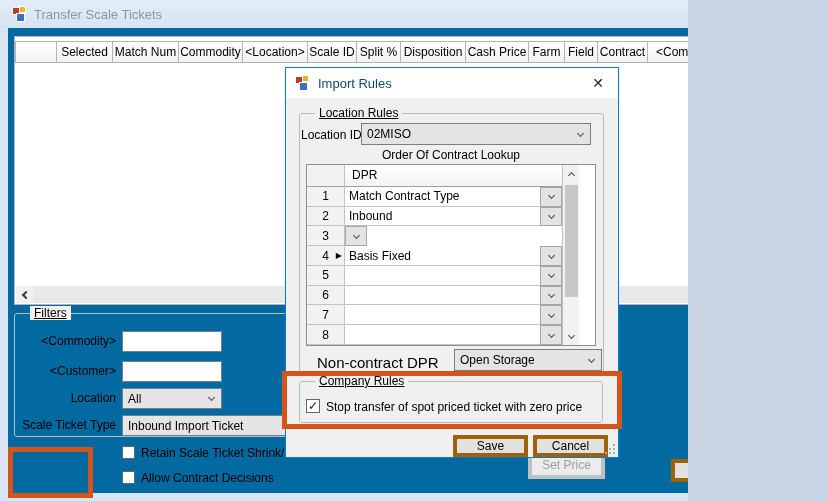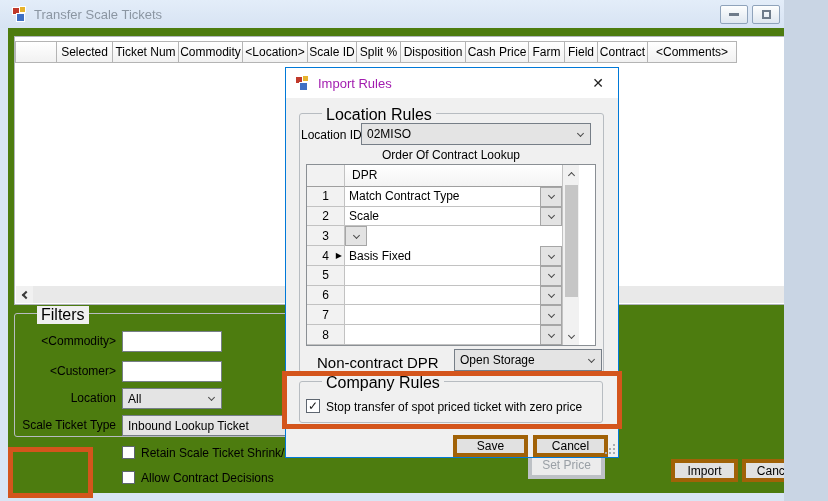--- a/index.html
+++ b/index.html
@@ -1,50 +1,50 @@
 <!DOCTYPE html>
 <html><head>
 <meta charset="utf-8">
 <style>
   * { margin:0; padding:0; box-sizing:border-box; }
   html,body { width:828px; height:501px; background:#c9d5e4; }
   body { font-family:"Liberation Sans", sans-serif; font-size:12px; color:#000; }
-  #screen { position:relative; width:784px; height:501px; background:#d9e5f4; overflow:hidden; }
+  #screen { position:relative; width:688px; height:501px; background:#d9e5f4; overflow:hidden; }
 
   
   .titlebar { position:absolute; left:0; top:0; width:828px; height:28px; background:linear-gradient(#e3edf9,#d7e3f3); display:flex; align-items:center; }
   .win-title { margin-left:34px; color:#8b96a2; font-size:13px; }
   .winforms-icon { position:absolute; left:12px; top:6px; width:16px; height:16px; }
   .winforms-icon .sq-red { position:absolute; left:0; top:1px; width:8px; height:8px; background:#c0392b; border:1px solid #fff; }
   .winforms-icon .sq-yel { position:absolute; left:7px; top:0; width:7px; height:7px; background:#e7b32c; border:1px solid #fff; }
   .winforms-icon .sq-blu { position:absolute; left:4px; top:7px; width:9px; height:9px; background:#3f6fc4; border:1px solid #fff; }
   .winbtn { position:absolute; top:5px; width:28px; height:19px; background:linear-gradient(#fdfefe,#dfe7f0); border:1px solid #8fa3bb; border-radius:2px; display:flex; align-items:center; justify-content:center; cursor:default; }
   .winbtn .bar { width:10px; height:3px; background:#6e7b8a; }
   .winbtn .boxg { width:9px; height:9px; border:2px solid #6e7b8a; }
   .winbtn .x { color:#6e7b8a; font-weight:bold; font-size:12px; line-height:1; }
 
-  .client { position:absolute; left:8px; top:28px; width:812px; height:465px; background:#4d7c0f; }
+  .client { position:absolute; left:8px; top:28px; width:812px; height:465px; background:#0369a1; }
 
   
   .list-area { position:absolute; left:14px; top:36px; width:792px; height:269px; background:#fff; border:1px solid #b0b5ba; overflow:hidden; }
   .grid-header { position:absolute; left:1px; top:4px; height:22px; display:flex; }
   .col-hdr { height:22px; background:linear-gradient(#ffffff,#f1f1f1); border:1px solid #b4b4b4; margin-left:-1px; display:flex; align-items:center; justify-content:center; white-space:nowrap; overflow:hidden; font-size:12px; }
   .hscroll { position:absolute; left:1px; bottom:1px; height:17px; width:788px; background:#f1f1f1; display:flex; }
   .scrollbtn { width:17px; height:17px; background:#f1f1f1; display:flex; align-items:center; justify-content:center; }
   .hscroll .track { flex:1; background:#e9e9e9; }
   .chev { width:6px; height:6px; border-right:2px solid #3c3c3c; border-bottom:2px solid #3c3c3c; }
   .chev.left { transform:rotate(135deg); margin-left:3px; }
   .chev.right { transform:rotate(-45deg); margin-right:3px; }
   .chev.down { transform:rotate(45deg); margin-bottom:2px; }
   .chev.up { transform:rotate(-135deg); margin-top:3px; }
   .chev.small { width:5px; height:5px; border-width:1.5px; border-color:#4a4a4a; }
 
   
   .groupbox { position:absolute; border:1px solid #b7bcc1; border-radius:3px; }
-  .groupbox .gb-label { position:absolute; top:-8px; left:22px; background:#f0f0f0; padding:0 4px; font-size:16px; color:#000; }
+  .groupbox .gb-label { position:absolute; top:-8px; left:15px; background:#f0f0f0; padding:0 4px; font-size:12px; color:#000;text-decoration:underline; }
 
   
   .flabel { position:absolute; width:102px; text-align:right; font-size:12px; }
   .tinput { position:absolute; background:#fff; border:1px solid #767e87; }
   .combo { position:absolute; background:#e4e4e4; border:1px solid #767e87; display:flex; align-items:center; padding-left:5px; font-size:12px; }
   .combo .combo-arrow { margin-left:auto; margin-right:7px; }
   .checkbox { position:absolute; width:13px; height:13px; background:#fff; border:1px solid #5e6670; display:flex; align-items:center; justify-content:center; font-size:12px; line-height:1; color:#1a1a1a; }
   .cb-label { position:absolute; font-size:12px; white-space:nowrap; }
 
   
@@ -55,21 +55,21 @@
 
   .grip { position:absolute; width:12px; height:12px; }
   .grip i { position:absolute; width:2px; height:2px; background:#a9adb2; }
   .grip i:nth-child(1){ right:0; bottom:0; } .grip i:nth-child(2){ right:4px; bottom:0; }
   .grip i:nth-child(3){ right:0; bottom:4px; } .grip i:nth-child(4){ right:8px; bottom:0; }
   .grip i:nth-child(5){ right:0; bottom:8px; } .grip i:nth-child(6){ right:4px; bottom:4px; }
 
   
   .dialog { position:absolute; left:285px; top:67px; width:334px; height:391px; background:#f0f0f0; border:1px solid #0079d8; z-index:10; }
   .dlg-titlebar { position:absolute; left:0; top:0; width:100%; height:30px; background:#fff; display:flex; align-items:center; }
-  .dlg-title { margin-left:32px; font-size:13px; color:#a21caf; }
+  .dlg-title { margin-left:32px; font-size:13px; color:#0c4a6e; }
   .dlg-close { position:absolute; right:8px; top:5px; width:24px; height:20px; display:flex; align-items:center; justify-content:center; font-size:14px; color:#222; }
   .dlg-icon { position:absolute; left:9px; top:7px; }
 
   
   .lookup-grid { position:absolute; left:20px; top:96px; width:290px; height:182px; border:1px solid #8a8f94; background:#fff; display:flex; }
   .lg-left { width:255px; display:flex; flex-direction:column; }
   .lg-hrow { height:22px; display:flex; }
   .lg-corner { width:38px; background:#f2f2f2; border-right:1px solid #c2c2c2; border-bottom:1px solid #9f9f9f; }
   .lg-colhdr { flex:1; background:linear-gradient(#ffffff,#f3f3f3); border-bottom:1px solid #9f9f9f; display:flex; align-items:center; padding-left:7px; font-size:12px; }
   .lg-row { height:20px; display:flex; }
@@ -103,21 +103,21 @@
   <div class="winbtn" style="left:784px;">
       <span class="x">✕</span>
     </div>
 
   <div class="client">
 
     <div class="list-area" style="left:6px; top:8px;">
       <div class="grid-header" id="ticket-grid-header">
           <div class="col-hdr" style="width: 42px;"></div>
           <div class="col-hdr" style="width: 57px;">Selected</div>
-          <div class="col-hdr" style="width: 67px;">Ticket Num</div>
+          <div class="col-hdr" style="width: 67px;">Match Num</div>
           <div class="col-hdr" style="width: 65px;">Commodity</div>
           <div class="col-hdr" style="width: 66px;">&lt;Location&gt;</div>
           <div class="col-hdr" style="width: 50px;">Scale ID</div>
           <div class="col-hdr" style="width: 45px;">Split %</div>
           <div class="col-hdr" style="width: 66px;">Disposition</div>
           <div class="col-hdr" style="width: 64px;">Cash Price</div>
           <div class="col-hdr" style="width: 37px;">Farm</div>
           <div class="col-hdr" style="width: 34px;">Field</div>
           <div class="col-hdr" style="width: 51px;">Contract</div>
           <div class="col-hdr" style="width: 90px;">&lt;Comments&gt;</div>
@@ -140,21 +140,21 @@
     <div class="tinput" style="left:114px; top:303px; width:100px; height:21px;"></div>
     <div class="flabel" style="left:6px; top:336px;">&lt;Customer&gt;</div>
     <div class="tinput" style="left:114px; top:333px; width:100px; height:21px;"></div>
     <div class="flabel" style="left:6px; top:363px;">Location</div>
     <div class="combo" style="left:114px; top:360px; width:100px; height:21px;">
       <span>All</span>
       <span class="combo-arrow chev down small"></span>
     </div>
     <div class="flabel" style="left:6px; top:390px;">Scale Ticket Type</div>
     <div class="combo" style="left:114px; top:387px; width:200px; height:21px;">
-      <span>Inbound Lookup Ticket</span>
+      <span>Inbound Import Ticket</span>
     </div>
 
     <div class="checkbox" id="cb-retain" style="left:114px; top:418px;"></div>
     <div class="cb-label" style="left:133px; top:418px;">Retain Scale Ticket Shrink/D</div>
     <div class="checkbox" id="cb-allow" style="left:114px; top:443px;"></div>
     <div class="cb-label" style="left:133px; top:443px;">Allow Contract Decisions</div>
 
 
     <div class="btn disabled" style="left:520px; top:423px; width:77px; height:28px;">Set Price</div>
 
@@ -203,21 +203,21 @@
         </div>
       <div class="lg-row">
             <div class="lg-rowhdr">1</div>
             <div class="lg-cell">Match Contract Type</div>
             <div class="lg-dropbtn">
               <span class="chev down small"></span>
             </div>
           </div>
           <div class="lg-row">
             <div class="lg-rowhdr">2</div>
-            <div class="lg-cell">Scale</div>
+            <div class="lg-cell">Inbound</div>
             <div class="lg-dropbtn">
               <span class="chev down small"></span>
             </div>
           </div>
           <div class="lg-row">
             <div class="lg-rowhdr">3</div>
             <div class="lg-dropbtn">
               <span class="chev down small"></span>
             </div>
           </div>

